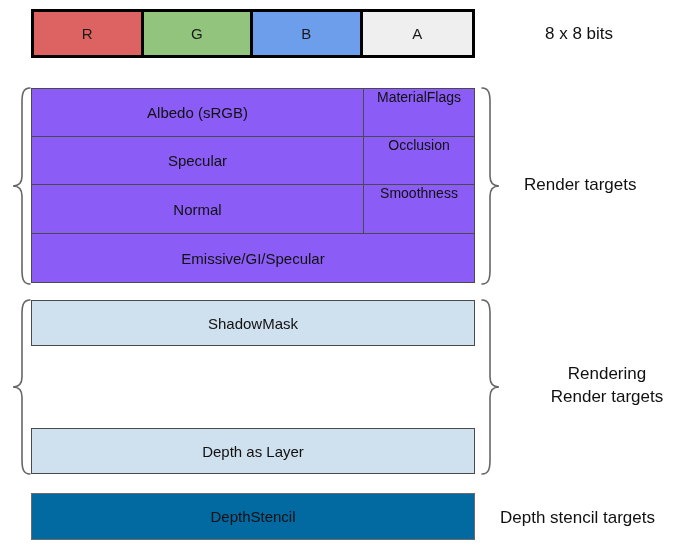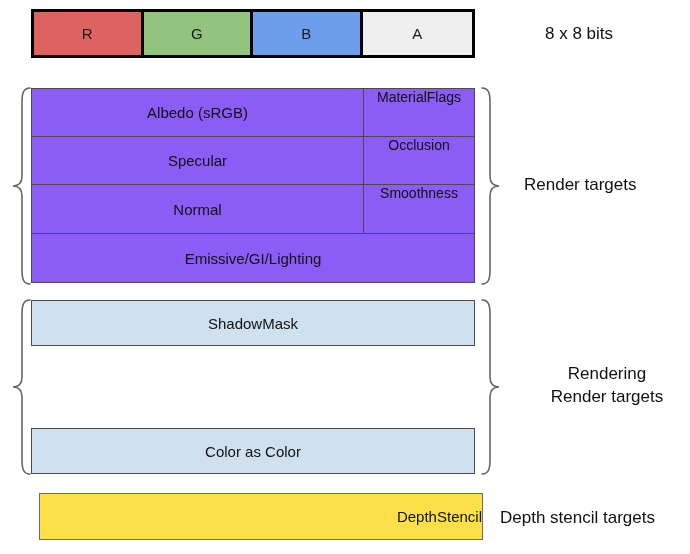--- a/index.html
+++ b/index.html
@@ -119,27 +119,26 @@
   .opt-box.b1 { top: 364px; }
   .opt-box.b2 { top: 428px; }
 
   
   .ds-box {
     left: 31px;
     top: 493px;
     width: 444px;
     height: 47px;
     border: 1px solid #6b6b6b;
-    background: #fde047;
-    display: flex;
-    align-items: center;
-    justify-content: flex-end;
-    font-size: 15px;
-    color: #111111;
-    margin-left: 8px;
+    background: #0369a1;
+    display: flex;
+    align-items: center;
+    justify-content: center;
+    font-size: 15px;
+    color: #111111;
   }
 
   
   .brace { pointer-events: none; }
   .brace svg { display: block; }
 
   
   .cap-bits      { left: 545px; top: 22px;  width: 140px; }
   .cap-rt        { left: 524px; top: 173px; width: 160px; }
   .cap-opt       { left: 524px; top: 362px; width: 166px; text-align: center; }
@@ -203,21 +202,21 @@
       <div class="rt-main">
         <span>Specular</span>
       </div>
       <div class="rt-alpha">
         <span>Occlusion</span>
       </div>
     </div>
 
     <div class="rt-row r3">
       <div class="rt-main">
-        <span>Emissive/GI/Lighting</span>
+        <span>Emissive/GI/Specular</span>
       </div>
     </div>
 
   </div>
 
   <div class="abs caption cap-rt">Render targets</div>
 
   <div class="abs brace" style="left:10px; top:298px; width:24px; height:178px;">
     <svg width="24" height="178" viewBox="0 0 24 178" fill="none" xmlns="http://www.w3.org/2000/svg" aria-hidden="true">
       <path d="M20 2 C13 2 12 8 12 16 L12 79 C12 86 8 89 3 89 C8 89 12 92 12 99 L12 162 C12 170 13 176 20 176" stroke="#666666" stroke-width="1.6" fill="none" stroke-linecap="round"></path>
@@ -227,21 +226,21 @@
   <div class="abs brace" style="left:478px; top:298px; width:24px; height:178px;">
     <svg width="24" height="178" viewBox="0 0 24 178" fill="none" xmlns="http://www.w3.org/2000/svg" aria-hidden="true">
       <path d="M4 2 C11 2 12 8 12 16 L12 79 C12 86 16 89 21 89 C16 89 12 92 12 99 L12 162 C12 170 11 176 4 176" stroke="#666666" stroke-width="1.6" fill="none" stroke-linecap="round"></path>
     </svg>
   </div>
 
   <div class="abs opt-box b0">
     <span>ShadowMask</span>
   </div>
   <div class="abs opt-box b2">
-    <span>Color as Color</span>
+    <span>Depth as Layer</span>
   </div>
 
   <div class="abs caption cap-opt">
     <div>Rendering</div>
     <div>Render targets</div>
   </div>
 
   <div class="abs ds-box">
     <span>DepthStencil</span>
   </div>

